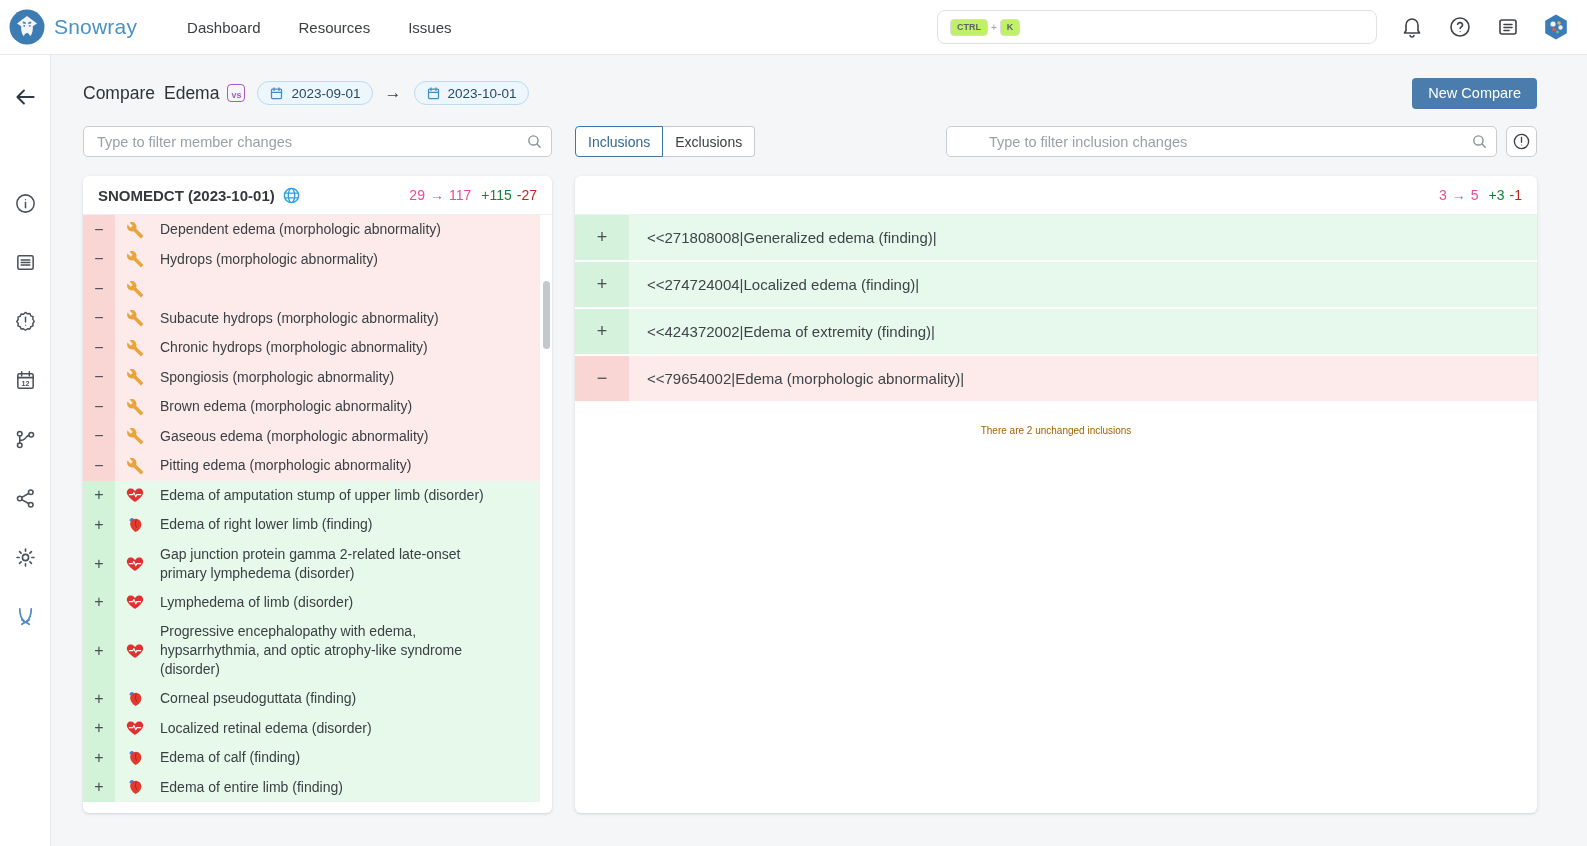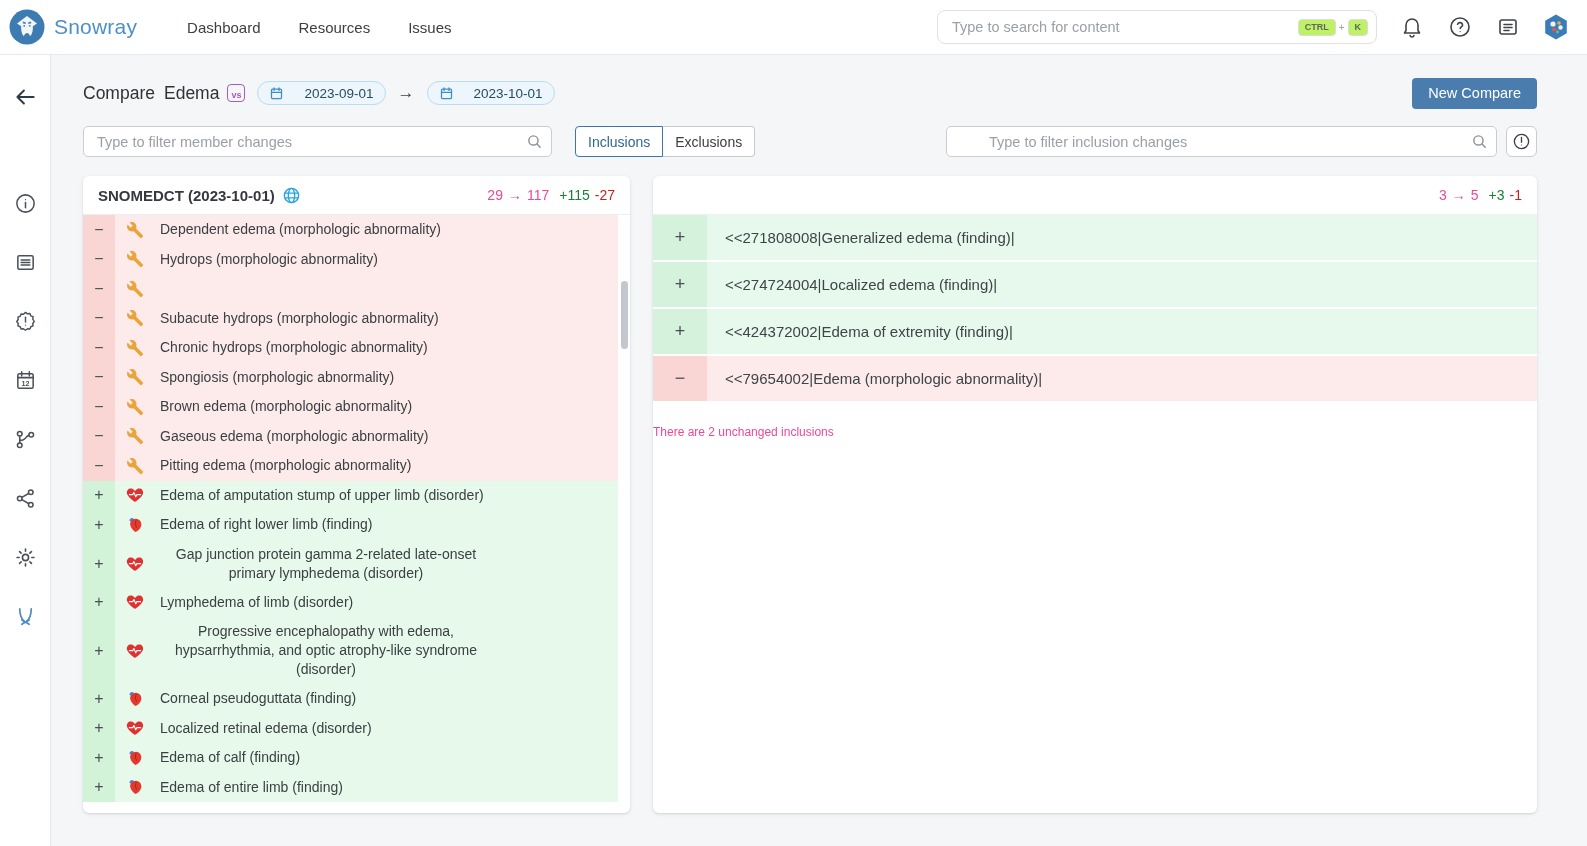--- a/index.html
+++ b/index.html
@@ -49,21 +49,21 @@
   .title-row { display:flex; align-items:center; margin-bottom:17px; height:32px; }
   .page-title { font-size:17.5px; color:#2f3337; }
   .concept-name { font-size:17.5px; color:#2f3337; margin-left:9px; }
   .vs-badge {
     margin-left:8px; width:18px; height:18px; border:1.5px solid #a55cc4; border-radius:4px;
     color:#a55cc4; font-size:9px; font-weight:700; display:flex; align-items:flex-end; justify-content:center;
     padding-bottom:1px;
   }
   .date-pill {
     margin-left:12px; height:24px; border:1px solid #b9dcee; background:#ecf6fc; border-radius:12px;
-    display:flex; align-items:center; gap:20px; padding:0 11px; cursor:pointer;
+    display:flex; align-items:center; gap:7px; padding:0 11px; cursor:pointer;
   }
   .date-pill .date-text { font-size:13.5px; color:#274b63; }
   .title-arrow { margin-left:12px; font-size:17px; color:#3c4043; }
   .new-compare-btn {
     margin-left:auto; height:31px; background:#4a7dad; color:#fff; border:none; border-radius:4px;
     font-size:14.5px; padding:0 16px; cursor:pointer; font-family:inherit;
   }
   
   .controls-row { display:flex; align-items:center; margin-bottom:19px; height:31px; }
   .filter-box {
@@ -90,21 +90,21 @@
     width:31px; height:31px; border:1px solid #c9cdd2; border-radius:6px; background:#fff;
     display:flex; align-items:center; justify-content:center; margin-left:9px; cursor:pointer; flex:none;
   }
   
   .cards-row { display:flex; gap:23px; height:637px; }
   .card {
     background:#fff; border-radius:6px; overflow:hidden;
     box-shadow:0 1px 2px rgba(60,64,67,.12), 0 1px 4px rgba(60,64,67,.08);
     display:flex; flex-direction:column;
   }
-  .left-card { width:547px; flex:none;text-align:center; }
+  .left-card { width:469px; flex:none; }
   .right-card { flex:1; }
   .card-header {
     height:39px; flex:none; display:flex; align-items:center; padding:0 15px;
     border-bottom:1px solid #eceef0;
   }
   .card-title { font-size:15px; font-weight:700; color:#35393d; display:flex; align-items:center; gap:7px; }
   .stats { margin-left:auto; display:flex; align-items:center; gap:5px; font-size:14px; }
   .stat-gray { color:#ec4899; }
   .stat-added { color:#188038; margin-left:5px; }
   .stat-removed { color:#c5221f; }
@@ -132,21 +132,21 @@
   .rrow { display:flex; align-items:center; height:45px; margin-bottom:2px; cursor:pointer; }
   .rrow.added { background:#e7f9ec; }
   .rrow.removed { background:#fcebea; }
   .rsign {
     align-self:stretch; width:54px; flex:none; display:flex; align-items:center; justify-content:center;
     font-size:18px; color:#4a4f55;
   }
   .rrow.added .rsign { background:#d5f3dc; }
   .rrow.removed .rsign { background:#f9d6d4; }
   .rtext { margin-left:18px; font-size:15px; color:#3f4449; }
-  .unchanged-note { margin-top:22px; font-size:12px; color:#ec4899; }
+  .unchanged-note { text-align:center; margin-top:22px; font-size:10px; color:#a16207; }
 </style>
 </head>
 <body>
 
 <div class="topnav">
   <div class="brand">
     <span style="display:flex;">
       <svg width="38" height="38" viewBox="0 0 38 38">
         <circle cx="19" cy="19" r="17.5" fill="#3c7cb3"></circle>
         <path fill="#f2f5f7" d="M19 8l10 7.5-4.2 2.8c.3 2.7-.1 7.2-2.6 10-1-2.2-2-3.2-3.2-3.2s-2.2 1-3.2 3.2c-2.5-2.8-2.9-7.3-2.6-10L9 15.5z"></path>
@@ -157,21 +157,20 @@
     </span>
     <span class="brand-name">Snowray</span>
   </div>
   <div class="nav-links">
     <span class="nav-link">Dashboard</span>
     <span class="nav-link">Resources</span>
     <span class="nav-link">Issues</span>
   </div>
   <div class="topnav-right">
     <div class="global-search">
-      <input type="text" placeholder="Type to search for content" style="">
       <span class="kbd">CTRL</span>
       <span class="kbd-plus">+</span>
       <span class="kbd">K</span>
     </div>
     <div class="nav-icon-btn">
       <span style="display:flex;">
         <svg width="24" height="24" viewBox="0 0 24 24" fill="none" stroke="#3f4348" stroke-width="1.6" stroke-linecap="round" stroke-linejoin="round">
           <path d="M18 15.5V10a6 6 0 1 0-12 0v5.5L4.5 18h15z"></path>
           <path d="M10 20.5a2.1 2.1 0 0 0 4 0"></path>
         </svg>

